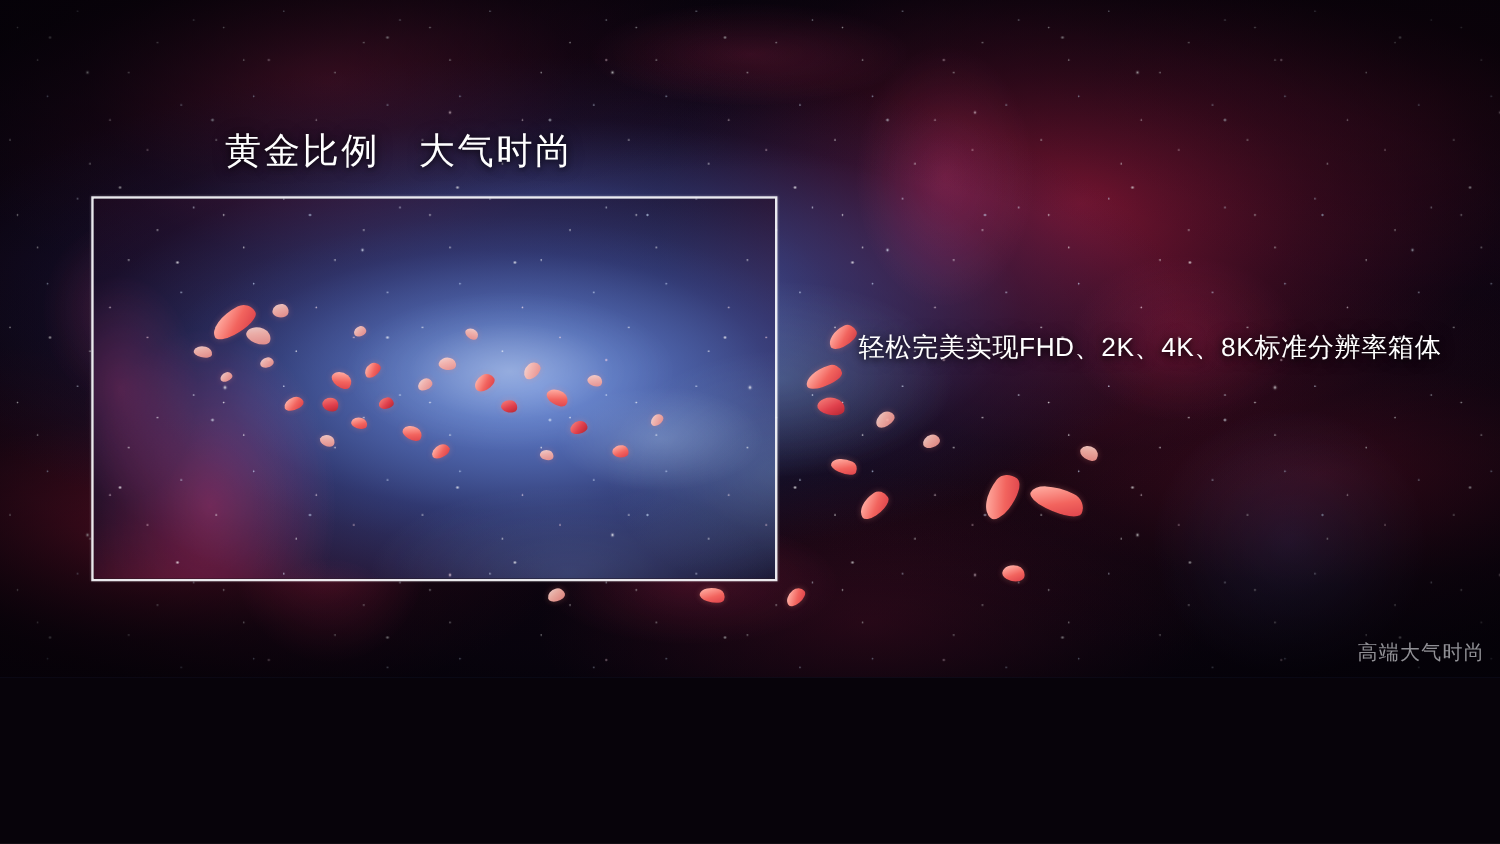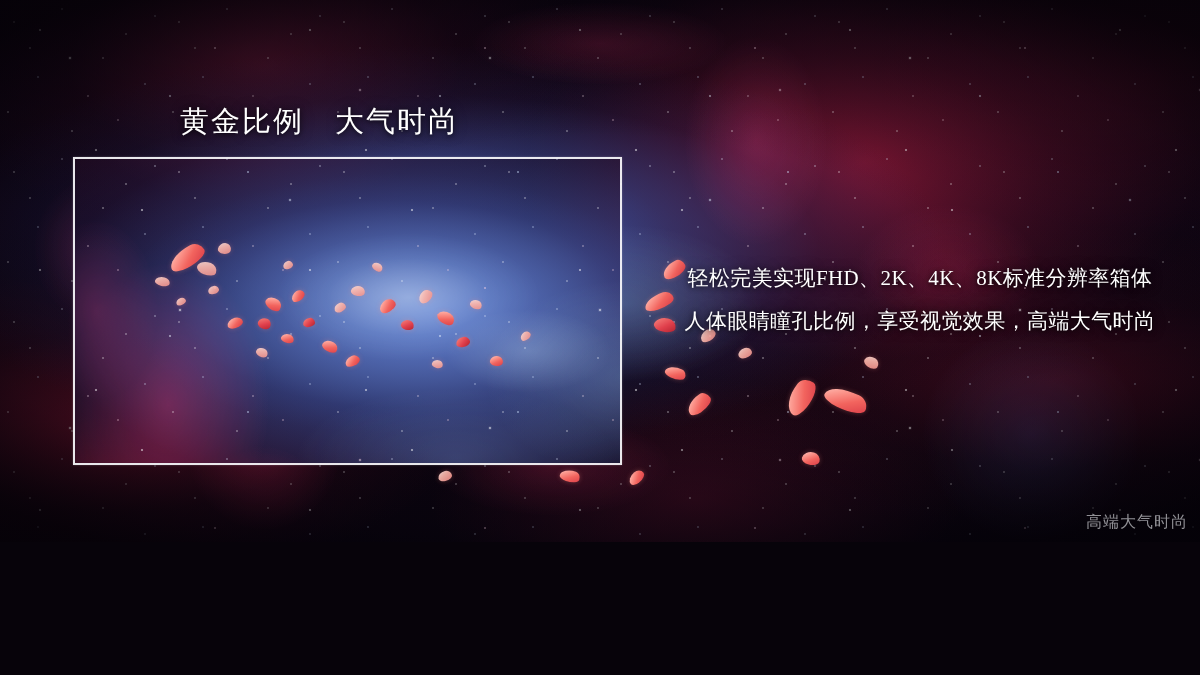--- a/index.html
+++ b/index.html
@@ -7,21 +7,20 @@
     width:1200px; height:675px; overflow:hidden;
     background:#07030a;
     font-family:"Liberation Sans", sans-serif;
   }
 
   #slide {
     position:relative;
     width:1200px; height:542px;
     overflow:hidden;
     background:#0f172a;
-    font-family:Liberation Serif, serif;
   }
 
   
   .bg-layer { position:absolute; inset:0; pointer-events:none; }
 
   .neb-base {
     background:
       radial-gradient(ellipse 52% 46% at 36% 46%, rgba(96,126,208,0.92) 0%, rgba(62,82,160,0.62) 34%, rgba(34,38,92,0.28) 62%, rgba(10,8,26,0) 82%),
       radial-gradient(ellipse 26% 22% at 33% 45%, rgba(176,205,245,0.85) 0%, rgba(120,160,225,0.45) 38%, rgba(60,80,150,0.12) 70%, rgba(0,0,0,0) 88%),
       radial-gradient(ellipse 40% 52% at 72% 30%, rgba(150,26,58,0.78) 0%, rgba(104,18,44,0.50) 38%, rgba(44,8,24,0.16) 70%, rgba(0,0,0,0) 88%),
@@ -248,18 +247,17 @@
             <div class="petal pale" style="left: 176px; top: 298px; width: 10px; height: 7px; transform: rotate(-20deg);"></div>
           </div>
       </div>
     </div>
   </div>
 
   <div id="slide-title">黄金比例　大气时尚</div>
 
   <div id="body-copy">
     <div class="line">轻松完美实现FHD、2K、4K、8K标准分辨率箱体</div>
-    <div class="line">人体眼睛瞳孔比例，享受视觉效果，高端大气时尚</div>
   </div>
 
   <div id="watermark">高端大气时尚</div>
 
 </div>
 
 </body></html>

